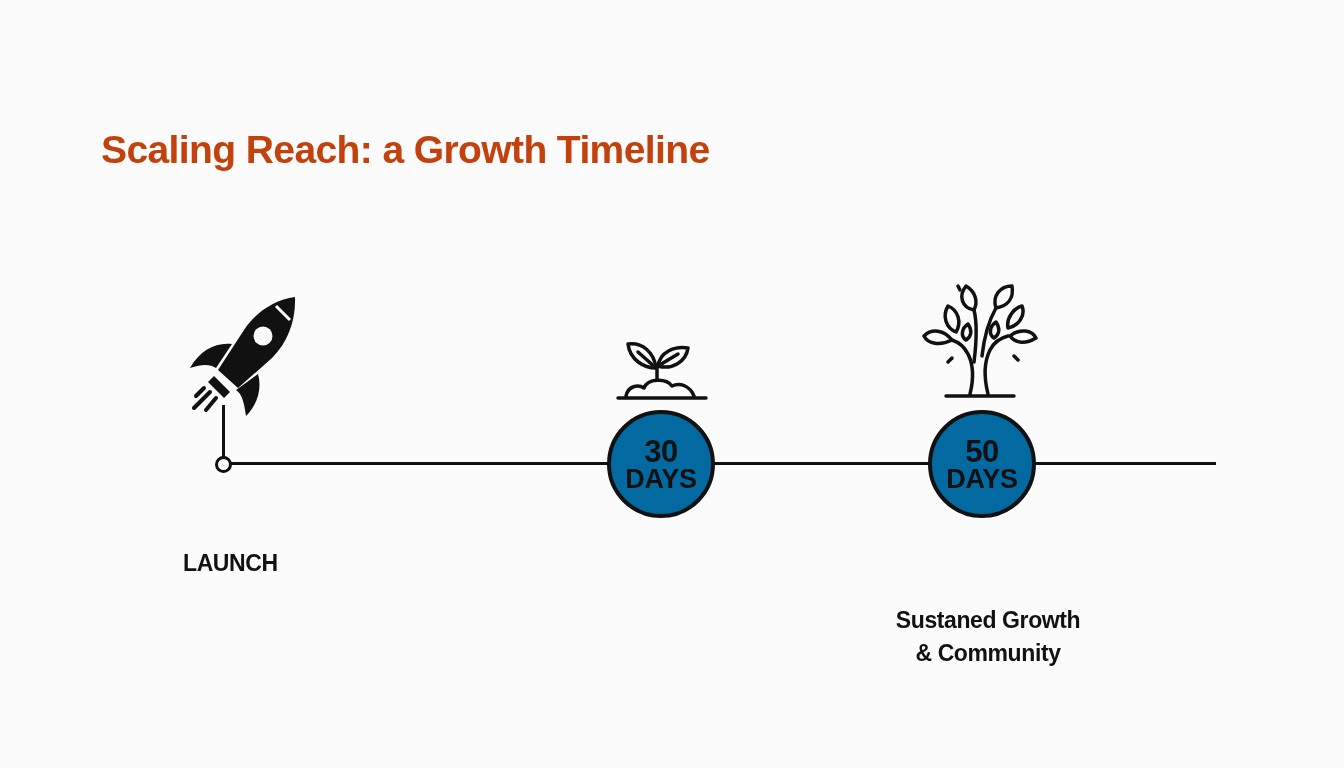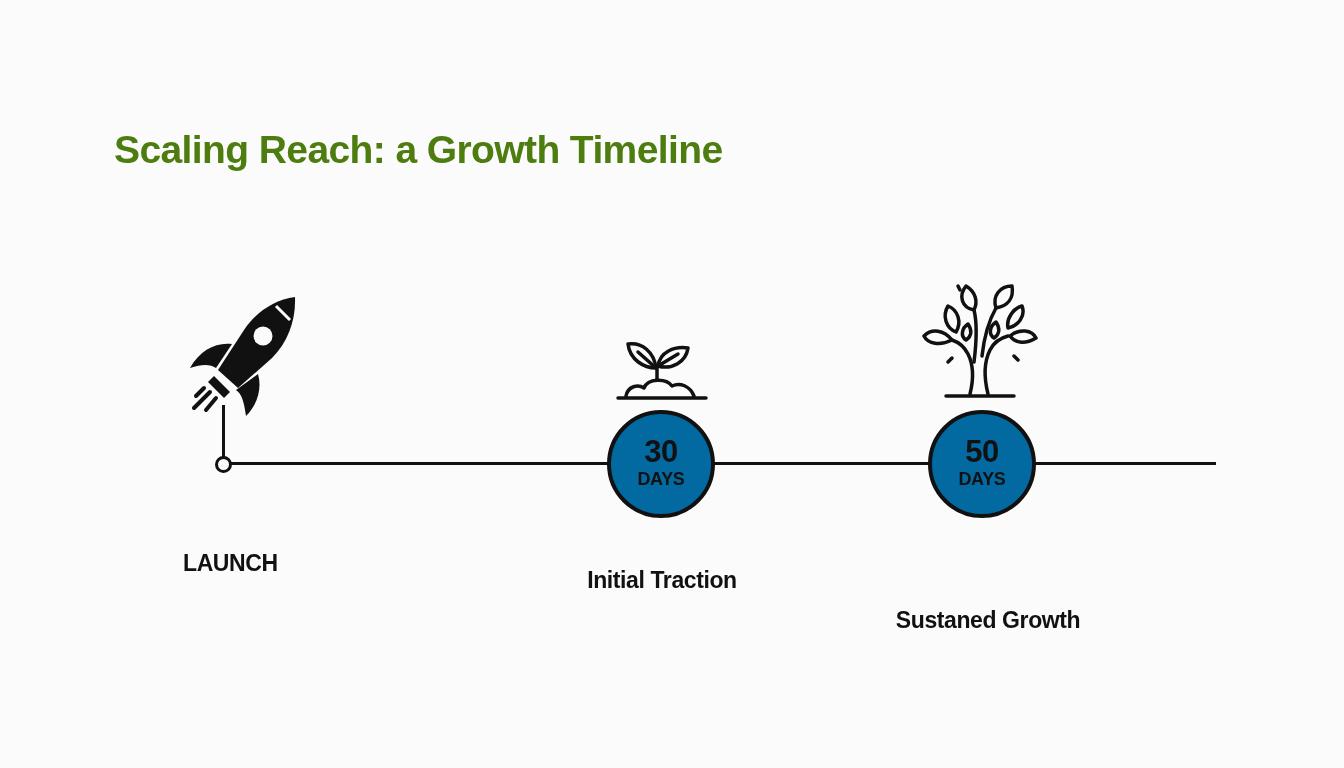--- a/index.html
+++ b/index.html
@@ -10,26 +10,26 @@
       background: #fbfbfb;
       overflow: hidden;
     }
     body {
       position: relative;
       font-family: "Liberation Sans", "DejaVu Sans", sans-serif;
       color: #111111;
     }
     .title {
       position: absolute;
-      left: 114px;
+      left: 101px;
       top: 128px;
       font-size: 39px;
       font-weight: bold;
       letter-spacing: -0.6px;
-      color: #4d7c0f;
+      color: #c2410c;
       white-space: nowrap;
     }
     .timeline-line {
       position: absolute;
       left: 224px;
       top: 462px;
       width: 992px;
       height: 3px;
       background: #111111;
     }
@@ -64,21 +64,21 @@
       justify-content: center;
       box-sizing: content-box;
     }
     .milestone-num {
       font-size: 31px;
       font-weight: bold;
       line-height: 30px;
       letter-spacing: -0.5px;
     }
     .milestone-unit {
-      font-size: 18px;
+      font-size: 27px;
       font-weight: bold;
       line-height: 24px;
       letter-spacing: -0.3px;
     }
     .icon {
       position: absolute;
     }
     .label {
       position: absolute;
       font-size: 23px;
@@ -140,21 +140,20 @@
 
         <path d="M10 58 C 12 48, 22 46, 28 50 C 32 40, 50 40, 56 48 C 64 44, 74 48, 78 58"></path>
       </g>
       <path d="M2 60 L 90 60" stroke="#111111" stroke-width="3.5" stroke-linecap="round"></path>
     </svg>
     <div class="milestone-circle" style="left:607px; top:410px;">
       <div class="milestone-num">30</div>
       <div class="milestone-unit">DAYS</div>
     </div>
     <div class="label" style="left:562px; top:564px; width:200px;">
-      <div>Initial Traction</div>
     </div>
   </div>
 
   <div>
     <svg class="icon" style="left:922px; top:282px;" width="118" height="120" viewBox="0 0 118 120">
       <g fill="none" stroke="#111111" stroke-width="3.5" stroke-linecap="round" stroke-linejoin="round">
 
         <path d="M48 112 C 52 96, 52 84, 46 72 C 42 64, 36 60, 30 58"></path>
         <path d="M66 112 C 62 96, 62 80, 68 68 C 72 60, 78 56, 86 54"></path>
         <path d="M52 80 C 54 64, 56 44, 52 28"></path>
@@ -180,16 +179,17 @@
         <path d="M36 4 L 38 8"></path>
       </g>
       <path d="M24 114 L 92 114" stroke="#111111" stroke-width="3.5" stroke-linecap="round"></path>
     </svg>
     <div class="milestone-circle" style="left:928px; top:410px;">
       <div class="milestone-num">50</div>
       <div class="milestone-unit">DAYS</div>
     </div>
     <div class="label" style="left:878px; top:564px; width:220px;margin-top:40px;">
       <div>Sustaned Growth</div>
+      <div>&amp; Community</div>
     </div>
   </div>
 
 </div>
 
 </body></html>

